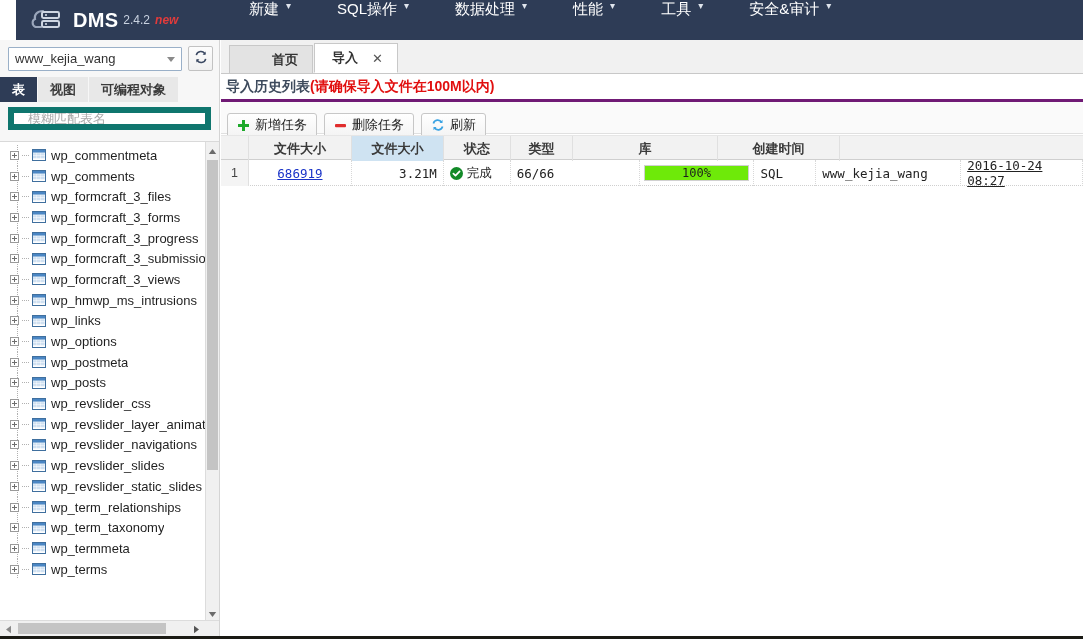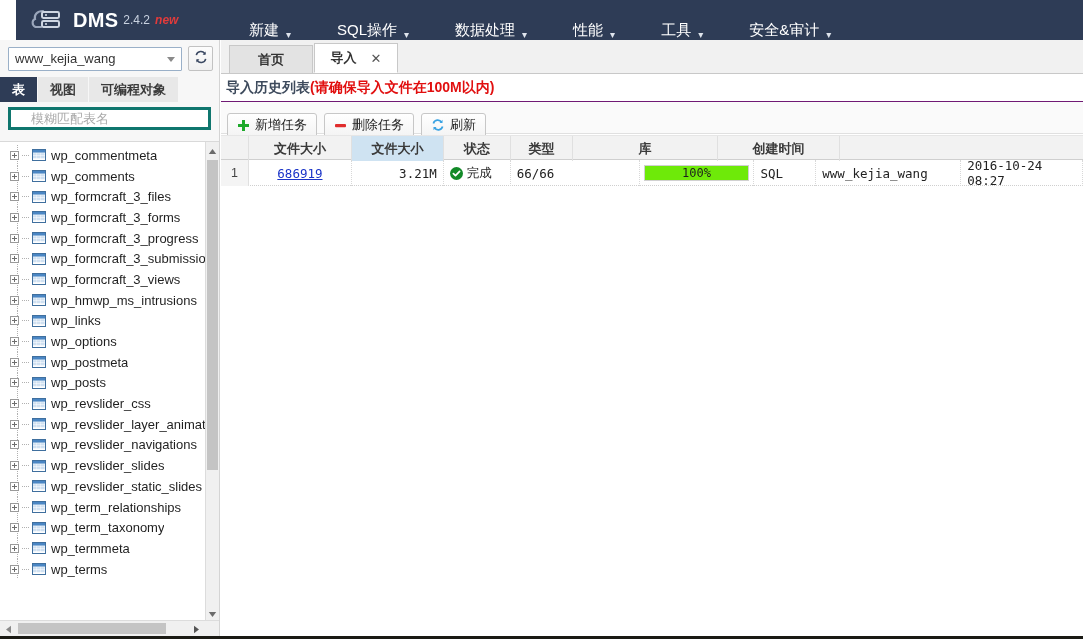--- a/index.html
+++ b/index.html
@@ -19,21 +19,21 @@
   .brand { display:flex; align-items:center; padding-left:14px; width:210px; }
   .brand-icon { width:34px; height:26px; margin-right:9px; flex:0 0 auto; }
   .brand-name {
     color:#ffffff; font-size:20px; font-weight:bold; letter-spacing:0.3px;
   }
   .brand-ver { color:#c9d2e0; font-size:12px; margin-left:5px; }
   .brand-new { color:#e23b3b; font-size:12px; font-style:italic; margin-left:5px; font-weight:bold;}
   .menu { display:flex; align-items:center; height:40px; }
   .menu-item {
     color:#ffffff; font-size:15px; padding:0 23px; height:40px;
-    display:flex; align-items:flex-end; cursor:default; white-space:nowrap;
+    display:flex; align-items:flex-start; cursor:default; white-space:nowrap;
   }
   .menu-item .caret { margin-left:7px; font-size:10px; color:#dfe4ec; }
 
   
   .left {
     position:absolute; left:0; top:40px; width:220px; height:596px;
     background:#f7f7f7; border-right:1px solid #d4d4d4;
   }
   .dbrow { display:flex; align-items:center; padding:6px 6px 5px 8px; }
   .dbselect {
@@ -55,22 +55,22 @@
   .seltabs { display:flex; height:25px; margin:1px 0 0 0; background:#f7f7f7;}
   .seltab {
     height:25px; display:flex; align-items:center; justify-content:center;
     font-size:13px; color:#3b3b3b; background:#e8e8e8;
     border-right:1px solid #f7f7f7; padding:0 12px; font-weight:bold;
   }
   .seltab.active { background:#2e3c56; color:#fff; }
 
   .filterwrap { padding:5px 8px 4px 8px; }
   .filterinput {
-    width:100%; height:23px; border:3px solid #0f766e; background:#fff;
-    font-size:13px; color:#333; padding:0 20px; outline:none;
+    width:100%; height:23px; border:6px solid #0f766e; background:#fff;
+    font-size:13px; color:#333; padding:0 14px; outline:none;
     font-family:"Liberation Sans","DejaVu Sans",sans-serif;
   }
   .filterinput::placeholder { color:#aaaaaa; }
 
   .treewrap {
     position:absolute; left:0; top:101px; width:219px; bottom:16px;
     background:#fff; border-top:1px solid #d9d9d9; overflow:hidden;
   }
   .treeinner { position:absolute; left:0; top:0; right:14px; bottom:0; overflow:hidden; padding-top:3px;}
   .tnode {
@@ -120,30 +120,30 @@
   .main {
     position:absolute; left:221px; top:40px; right:0; bottom:3px;
     background:#fff;
   }
   .tabstrip {
     height:34px; background:#f1f1f1; border-bottom:1px solid #c8c8c8;
     display:flex; align-items:flex-end; padding-left:8px;
   }
   .tab {
     height:28px; min-width:84px; display:flex; align-items:center;
-    justify-content:center; font-size:13px; color:#333; font-weight:bold;
+    justify-content:flex-end; font-size:13px; color:#333; font-weight:bold;
     background:#e3e3e3; border:1px solid #c8c8c8; border-bottom:none;
     margin-right:1px; position:relative; padding:0 14px;
   }
   .tab.active { background:#ffffff; border-bottom:1px solid #fff; height:30px; }
   .tab .tclose { margin-left:14px; color:#555; font-size:13px; font-weight:normal;}
 
   .paneltitle {
     height:28px; display:flex; align-items:center; padding-left:5px;
-    font-size:14px; font-weight:bold; border-bottom:1px solid #701a75;
+    font-size:14px; font-weight:bold; border-bottom:3px solid #701a75;
   }
   .pt-main { color:#3d4a5c; }
   .pt-warn { color:#e10f0f; }
 
   .toolbar {
     height:32px; display:flex; align-items:center; padding:3px 0 0 6px;
     background:#fafafa; border-bottom:1px solid #e0e0e0;
   }
   .tbtn {
     height:25px; display:flex; align-items:center; padding:0 9px;
@@ -720,20 +720,20 @@
                 </svg>
               </span>
               <span>完成</span>
             </div>
             <div class="gc" style="width: 129px;">66/66</div>
             <div class="gc" style="width: 115px; padding: 0px 4px;">
               <div class="progressbar">100%</div>
             </div>
             <div class="gc" style="width: 62px;">SQL</div>
             <div class="gc" style="width: 145px;">www_kejia_wang</div>
-            <div class="gc" style="width: 122px;">2016-10-24 08:27</div>
+            <div class="gc" style="width: 122px; text-decoration: underline;">2016-10-24 08:27</div>
           </div>
         </div>
     </div>
   </div>
 
   <div class="bottombar"></div>
 </div>
 
 </body></html>

